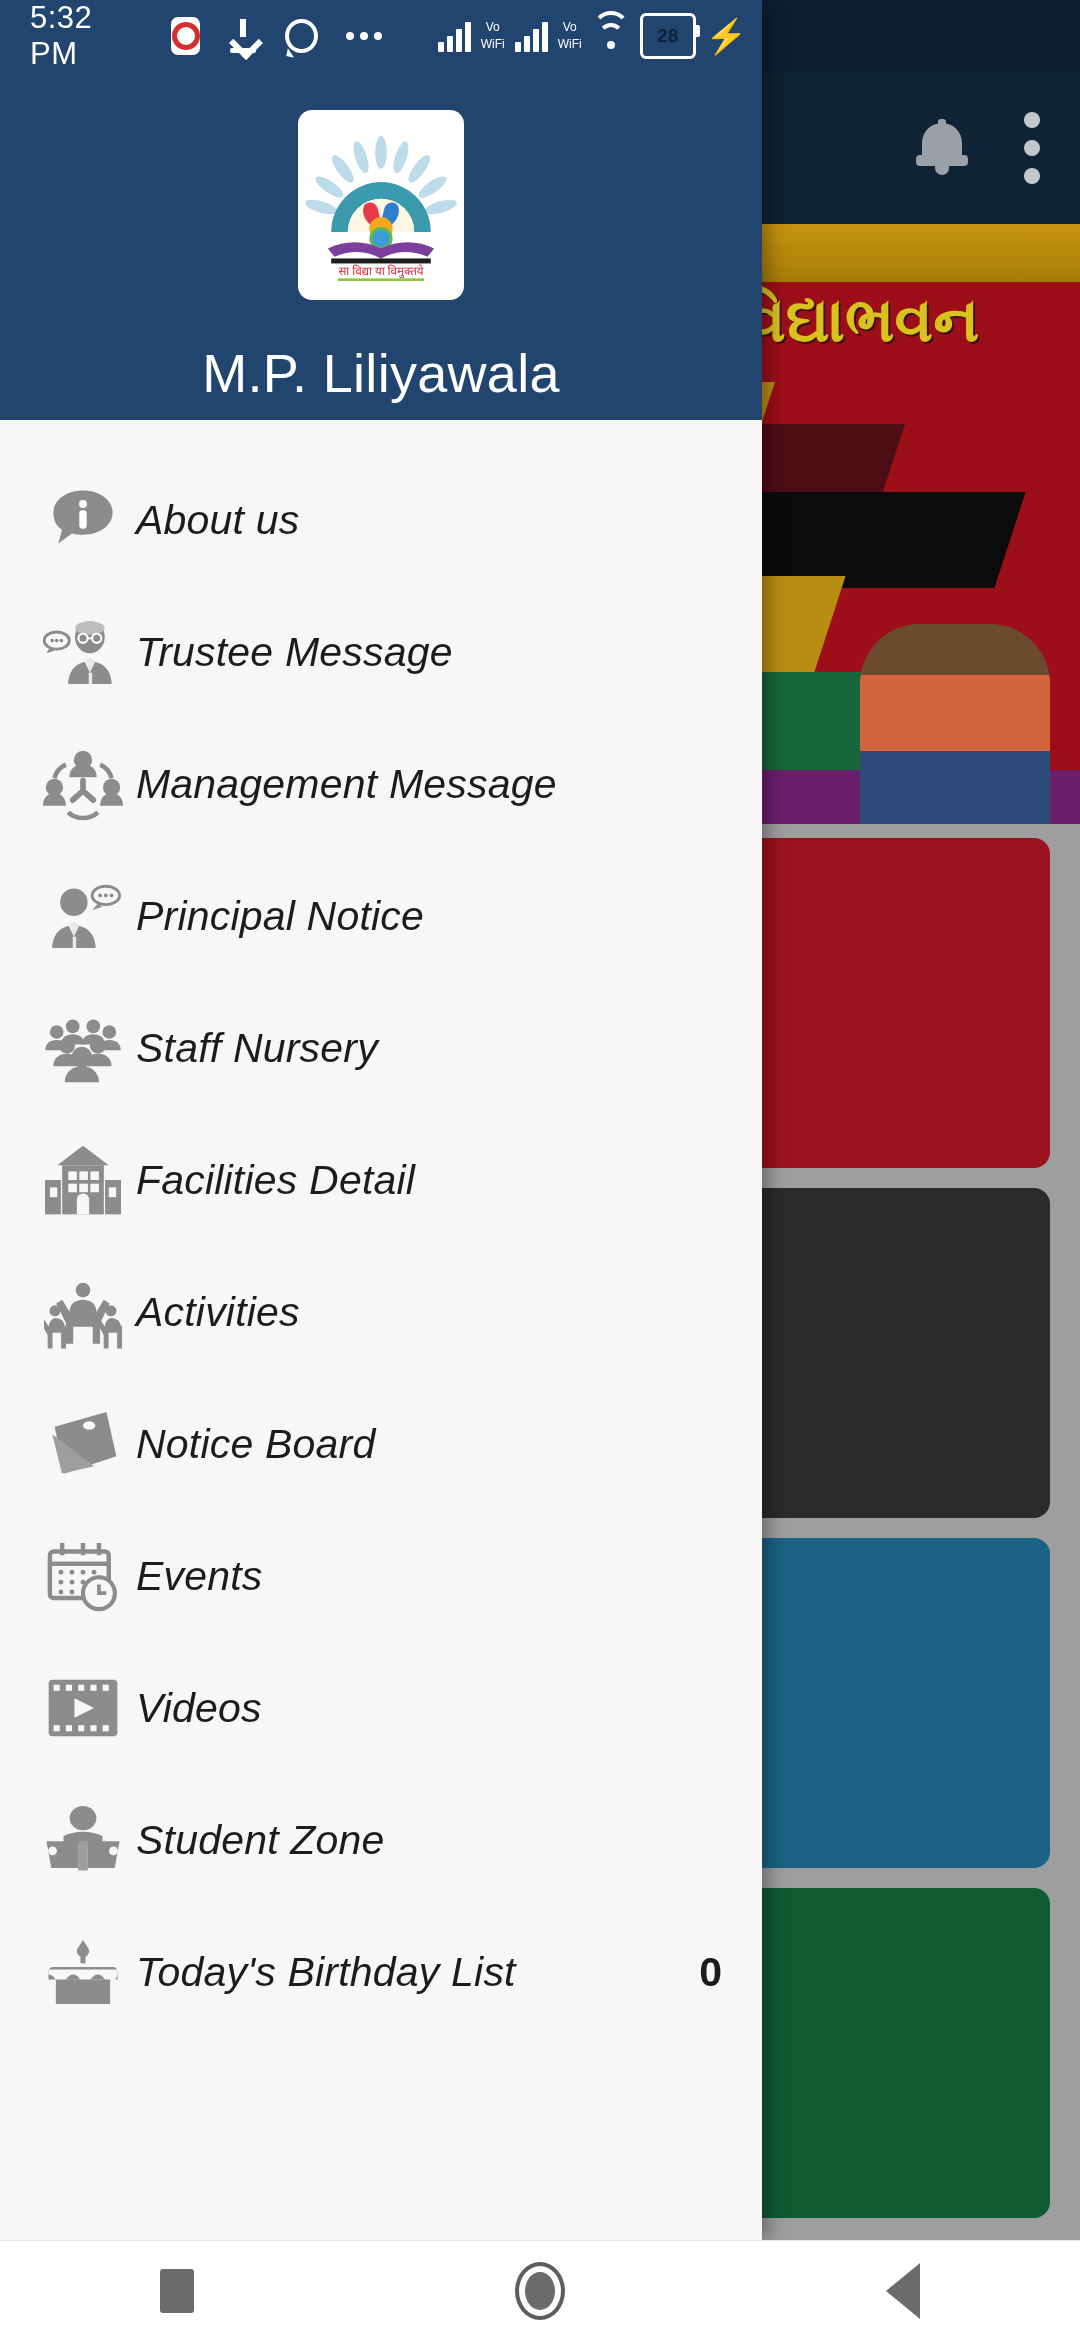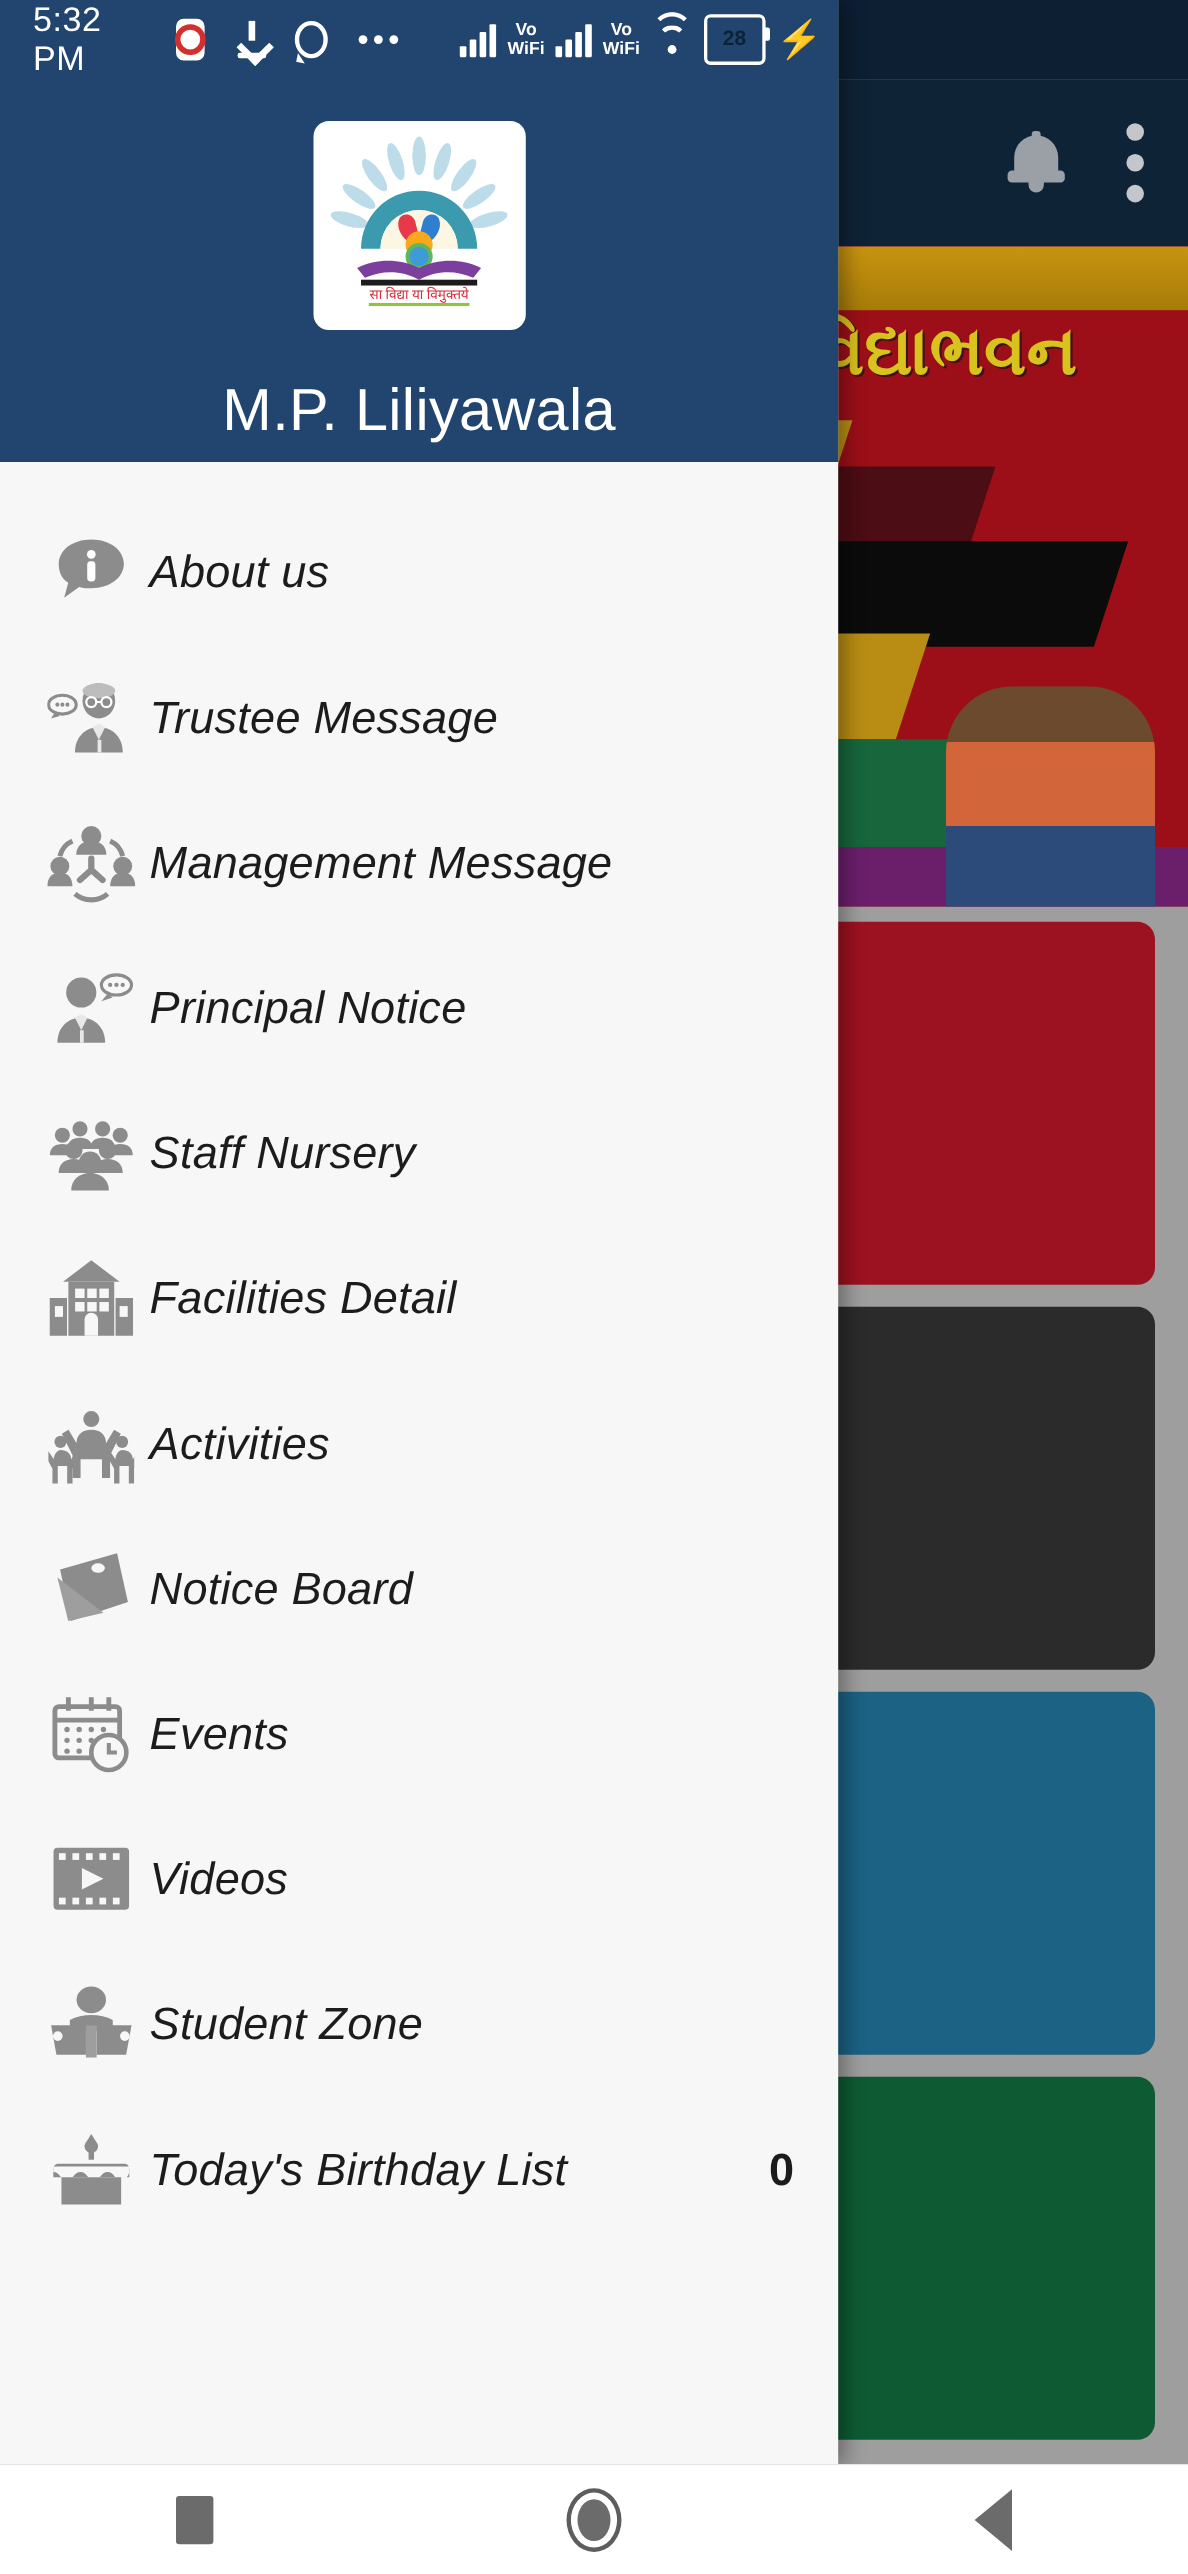--- a/index.html
+++ b/index.html
@@ -172,21 +172,21 @@
   .ic-dots{ display:flex; gap:6px; align-items:center; }
   .ic-dots i{ width:8px; height:8px; background:#fff; border-radius:50%; display:block; }
   #statusbar .spacer{ flex:1; }
   .sb-right{ display:flex; align-items:center; gap:10px; }
   .ic-signal{ display:flex; align-items:flex-end; gap:3px; height:32px; }
   .ic-signal i{ width:6px; background:#fff; display:block; border-radius:1px; }
   .ic-signal i:nth-child(1){ height:10px; }
   .ic-signal i:nth-child(2){ height:16px; }
   .ic-signal i:nth-child(3){ height:23px; }
   .ic-signal i:nth-child(4){ height:30px; }
-  .ic-volte{ font-size:16px; line-height:17px; text-align:center; font-weight:bold; }
+  .ic-volte{ font-size:12px; line-height:17px; text-align:center; font-weight:normal; }
   .ic-wifi{ width:38px; height:30px; position:relative; }
   .ic-wifi .arc{
     position:absolute; left:50%; bottom:2px; transform:translateX(-50%);
     border:4px solid #fff; border-bottom-color:transparent;
     border-left-color:transparent; border-right-color:transparent;
     border-radius:50%;
   }
   .ic-wifi .a1{ width:38px; height:38px; }
   .ic-wifi .a2{ width:26px; height:26px; }
   .ic-wifi .dot{
@@ -214,22 +214,22 @@
     background:#f7f7f7; z-index:20;
     box-shadow:6px 0 18px rgba(0,0,0,.35);
     display:flex; flex-direction:column;
   }
   #drawer-header{
     width:762px; height:420px; background:#21456e;
     display:flex; flex-direction:column; align-items:center;
     padding-top:110px;
   }
   #logo-card{
-    width:193px; height:190px; background:#ffffff; border-radius:14px;
-    display:flex; align-items:center; justify-content:center;
+    width:166px; height:190px; background:#ffffff; border-radius:14px;
+    display:flex; align-items:flex-end; justify-content:center;
     overflow:hidden;
   }
   #school-name{
     margin-top:42px; color:#ffffff; font-size:54px; font-weight:normal;
     letter-spacing:.3px;
   }
   #drawer-menu{ flex:1; padding-top:34px; }
   .menu-item{
     height:132px; display:flex; align-items:center;
     padding:0 40px 0 30px;

